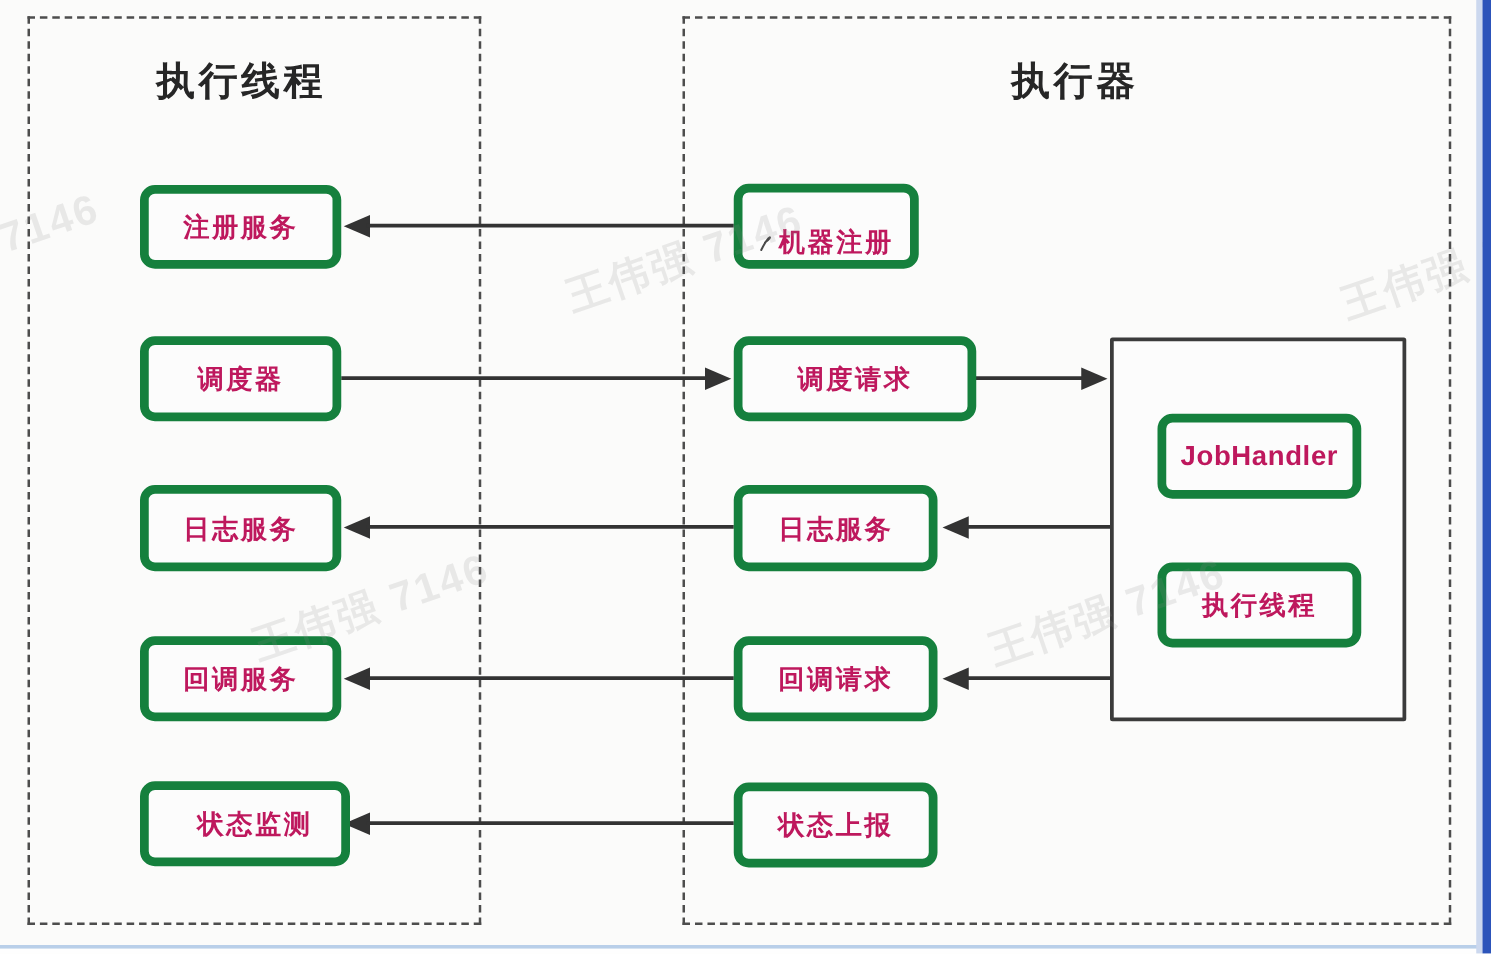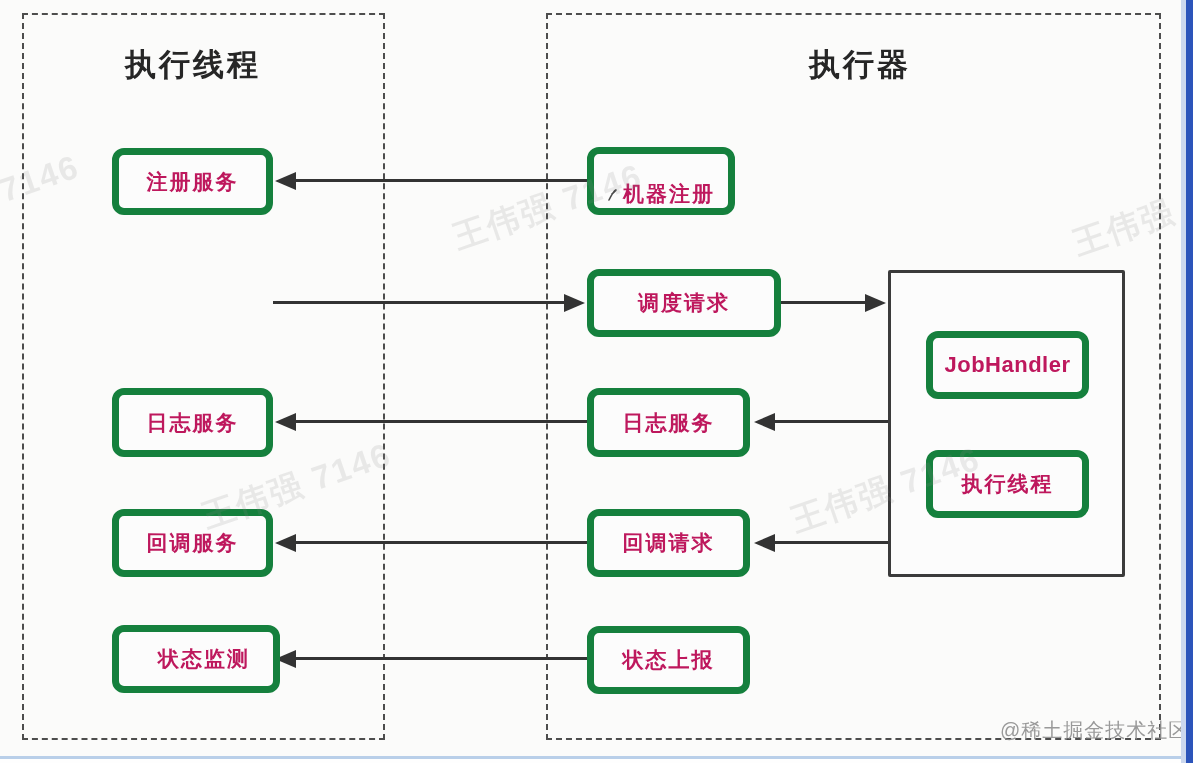--- a/index.html
+++ b/index.html
@@ -49,20 +49,21 @@
 
 <div id="stage">
 
   <div class="panel" style="left:22px;top:13px;width:359px;height:723px;"></div>
   <div class="panel" style="left:546px;top:13px;width:611px;height:723px;"></div>
 
   <div class="panel-title" style="left:88px;top:44px;width:210px;">执行线程</div>
   <div class="panel-title" style="left:755px;top:44px;width:210px;">执行器</div>
 
   <div class="node" style="left:112px;top:148px;width:161px;height:67px;">注册服务</div>
+  <div class="node" style="left:112px;top:269px;width:161px;height:68px;">调度器</div>
   <div class="node" style="left:112px;top:388px;width:161px;height:69px;">日志服务</div>
   <div class="node" style="left:112px;top:509px;width:161px;height:68px;">回调服务</div>
   <div class="node" style="left:112px;top:625px;width:168px;height:68px;padding-left:16px;">状态监测</div>
 
   <div class="node" style="left:587px;top:147px;width:148px;height:68px;align-items:flex-end;">
     <svg class="squiggle" width="13" height="17" viewBox="0 0 13 17">
       <path d="M2,15 C9,1 12,4 5,9" fill="none" stroke="#4a4a4a" stroke-width="1.6" stroke-linecap="round"></path>
     </svg>
     <span>机器注册</span>
   </div>
@@ -98,20 +99,19 @@
 
   <div class="ahead left" style="left:275px;top:650px;"></div>
   <div class="aline" style="left:293px;top:657px;width:294px;"></div>
 
   <div class="wm" style="left:-15px;top:198px;">王伟强 7146</div>
   <div class="wm" style="left:548px;top:207px;">王伟强 7146</div>
   <div class="wm" style="left:1168px;top:213px;">王伟强 7146</div>
   <div class="wm" style="left:297px;top:486px;">王伟强 7146</div>
   <div class="wm" style="left:886px;top:490px;">王伟强 7146</div>
 
-  <div class="attribution">@稀土掘金技术社区</div>
 
   <div class="bottom-line"></div>
   <div class="bottom-white"></div>
   <div class="blue-bar" style="left:1181px;width:5px;background:#ccd8ee;"></div>
   <div class="blue-bar" style="left:1186px;width:7px;background:#2c54ba;"></div>
 
 </div>
 
 </body></html>

